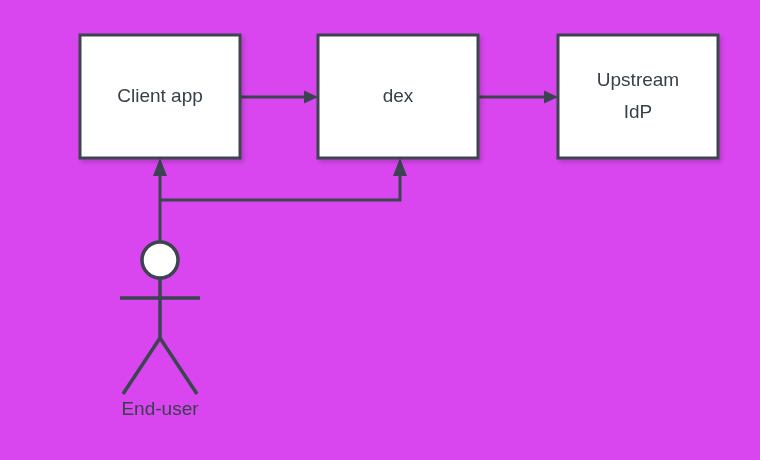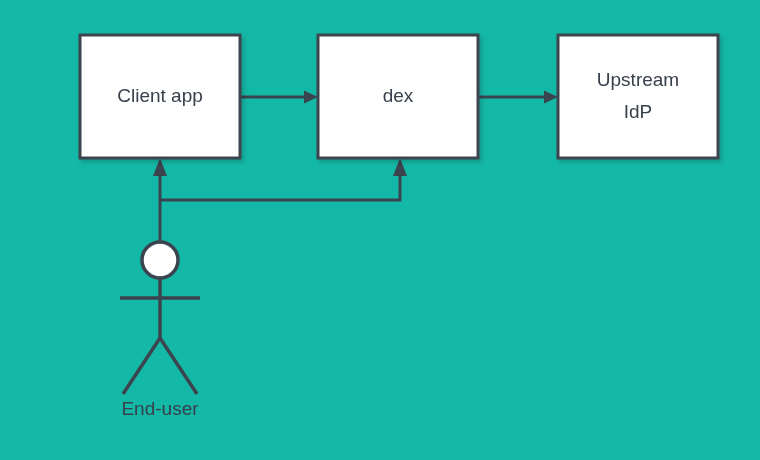--- a/index.html
+++ b/index.html
@@ -7,21 +7,21 @@
     padding: 0;
     background: #ffffff;
   }
   body {
     font-family: "Liberation Sans", sans-serif;
   }
   #canvas {
     position: relative;
     width: 760px;
     height: 460px;
-    background: #14b8a6;
+    background: #d946ef;
     overflow: hidden;
     text-align: center;
   }
   #diagram-svg {
     position: absolute;
     left: 0;
     top: 0;
     width: 760px;
     height: 460px;
   }

